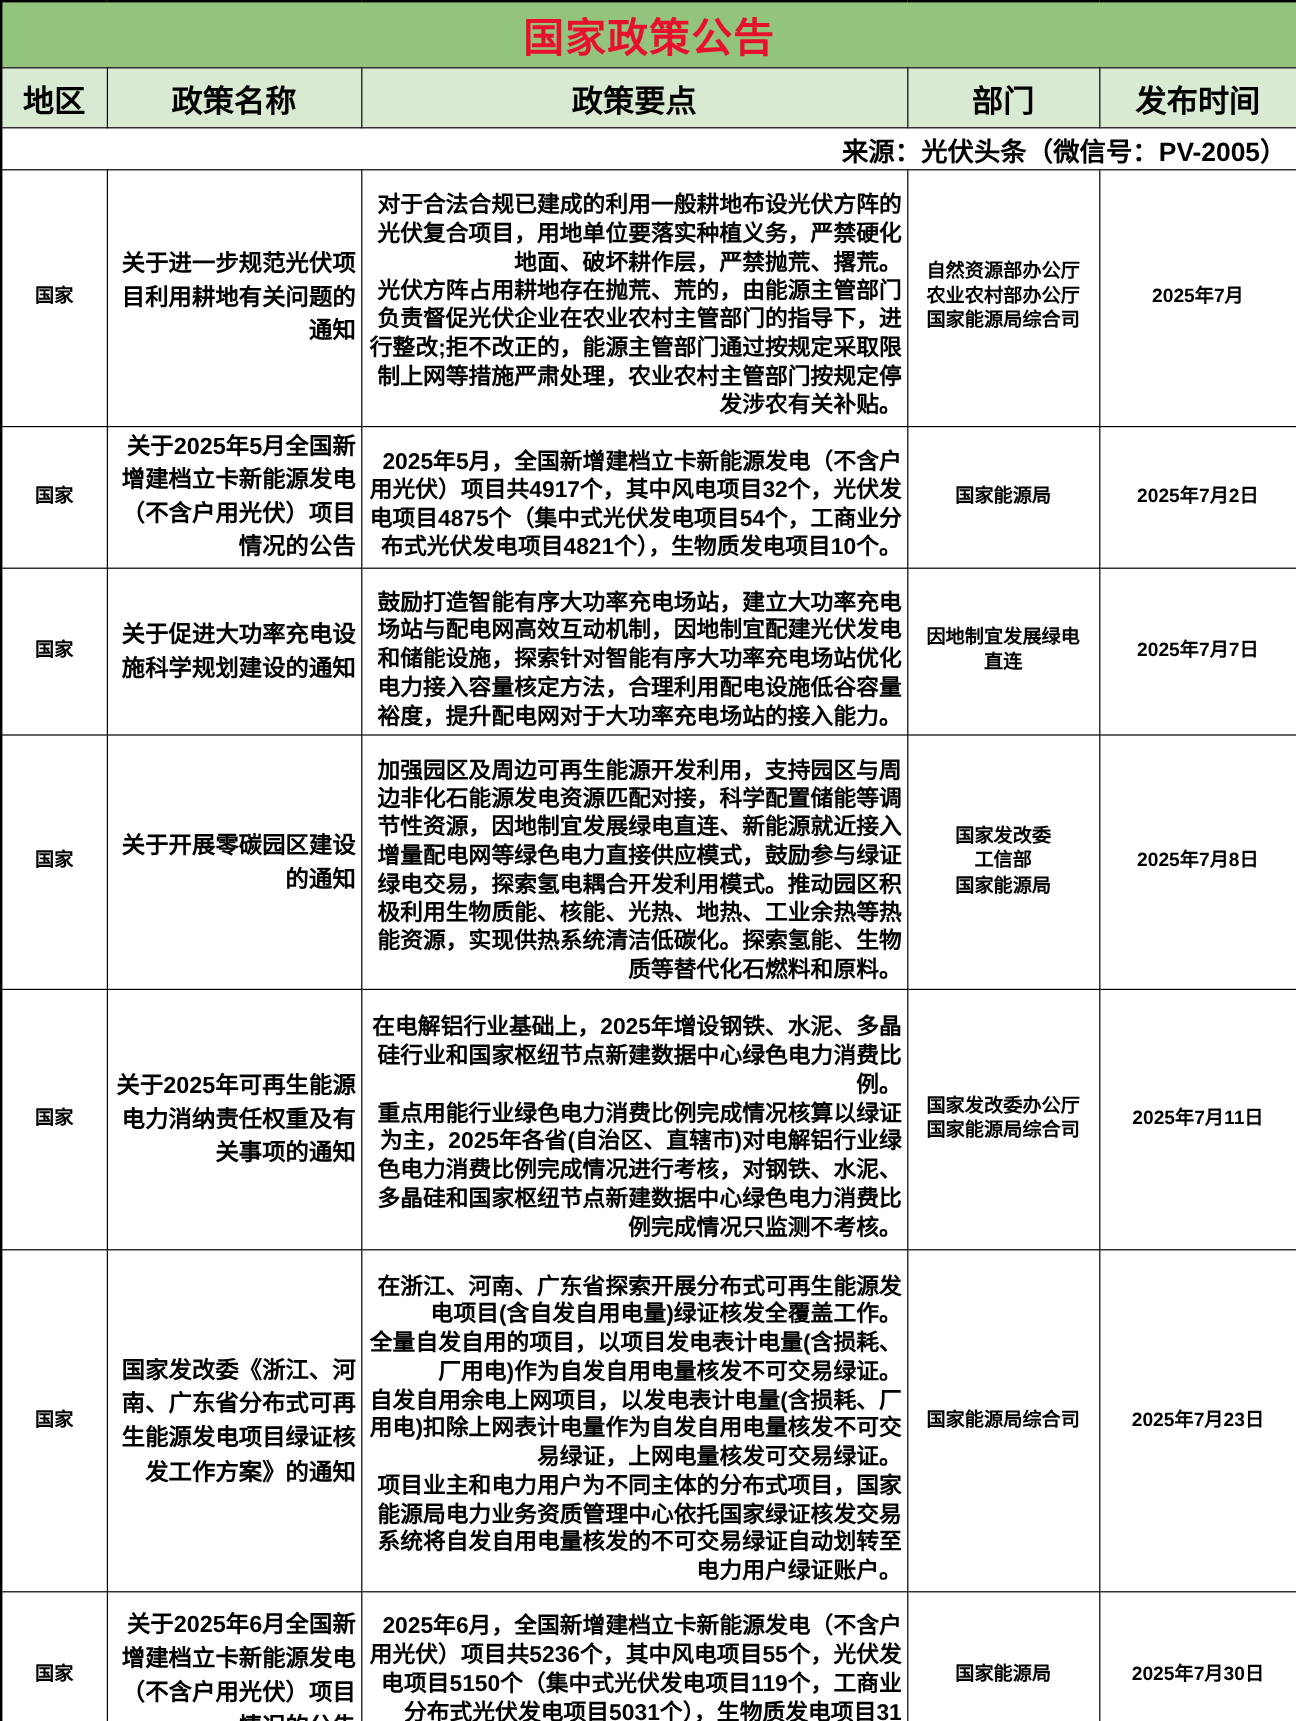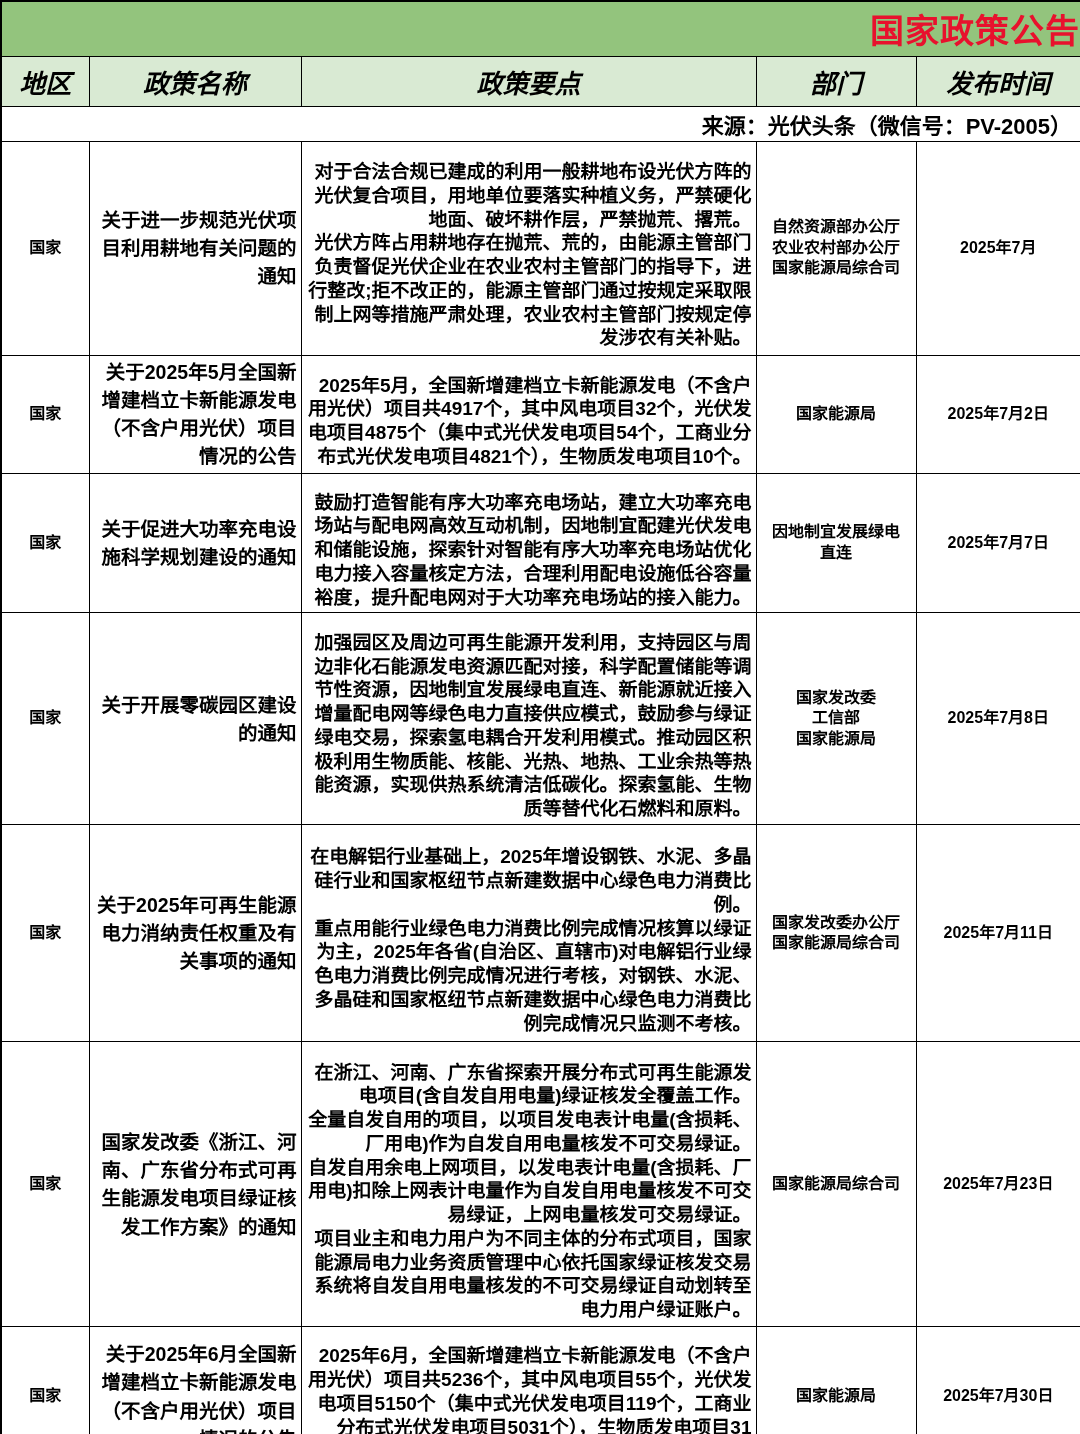--- a/index.html
+++ b/index.html
@@ -32,31 +32,30 @@
     vertical-align: middle;
     font-weight: bold;
     color: #000;
     overflow: hidden;
   }
   
   tr.title-row th {
     background: var(--header_bg);
     color: var(--title_color);
     font-size: 34px;
-    text-align: right;
+    text-align: center;
     height: 55px;
     letter-spacing: 1px;
   }
   
   tr.header-row th {
     background: var(--subheader_bg);
     font-size: 26px;
     text-align: center;
     height: 50px;
-    font-style: italic;
   }
   
   tr.source-row td {
     background: #fff;
     font-size: 22px;
     text-align: right;
     height: 28px;
     padding: 1px 8px 1px 0;
     margin-top: 42px;
   }

